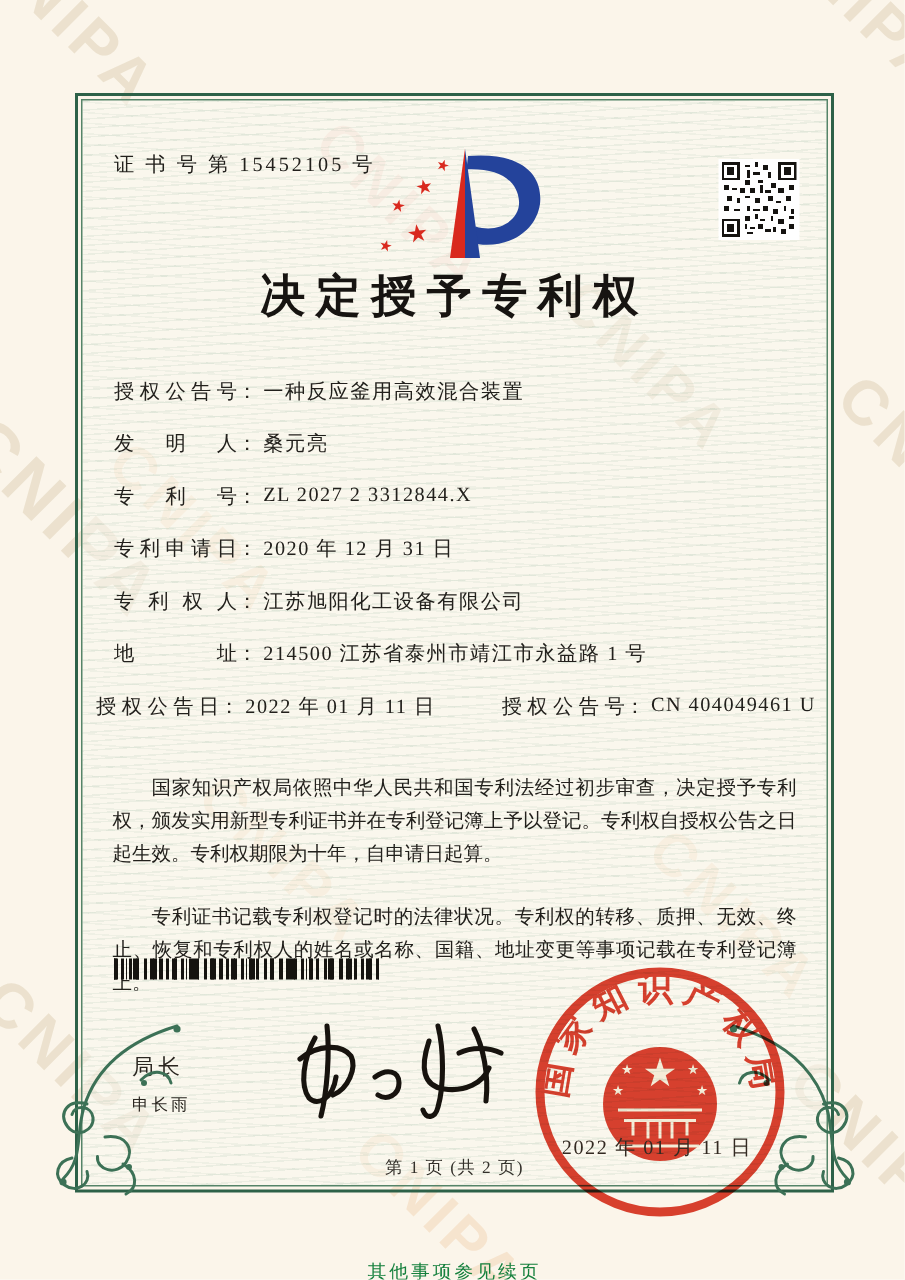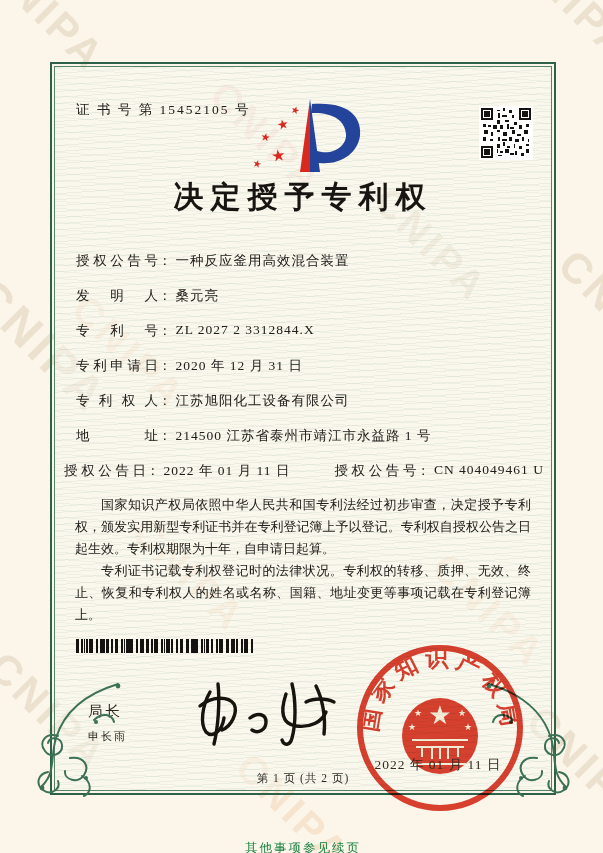--- a/index.html
+++ b/index.html
@@ -61,21 +61,21 @@
   .fvalue{ display:inline-block; margin-left:4px; letter-spacing:1px; color:#22201c; }
   .grant-row{ display:flex; height:35px; white-space:nowrap;justify-content:center; }
   .grant-cell{ display:flex; }
   .grant-cell.second{ margin-left:44px; }
 
   
   .body-text{
     position:absolute; left:75px; top:494px; width:456px; z-index:3;
     font-size:13px; line-height:22px; text-align:justify; color:#22201c;
   }
-  .body-text p{ text-indent:2em; }
+  .body-text p{ text-indent:2em;margin-top:20px; }
 
   
   .barcode{
     position:absolute; left:76px; top:639px; width:178px; height:14px; z-index:3;
     background:
       repeating-linear-gradient(90deg,#15130f 0 2px, transparent 2px 5px),
       repeating-linear-gradient(90deg,#15130f 0 1px, transparent 1px 8px),
       repeating-linear-gradient(90deg,#15130f 0 3px, transparent 3px 13px);
   }
 

